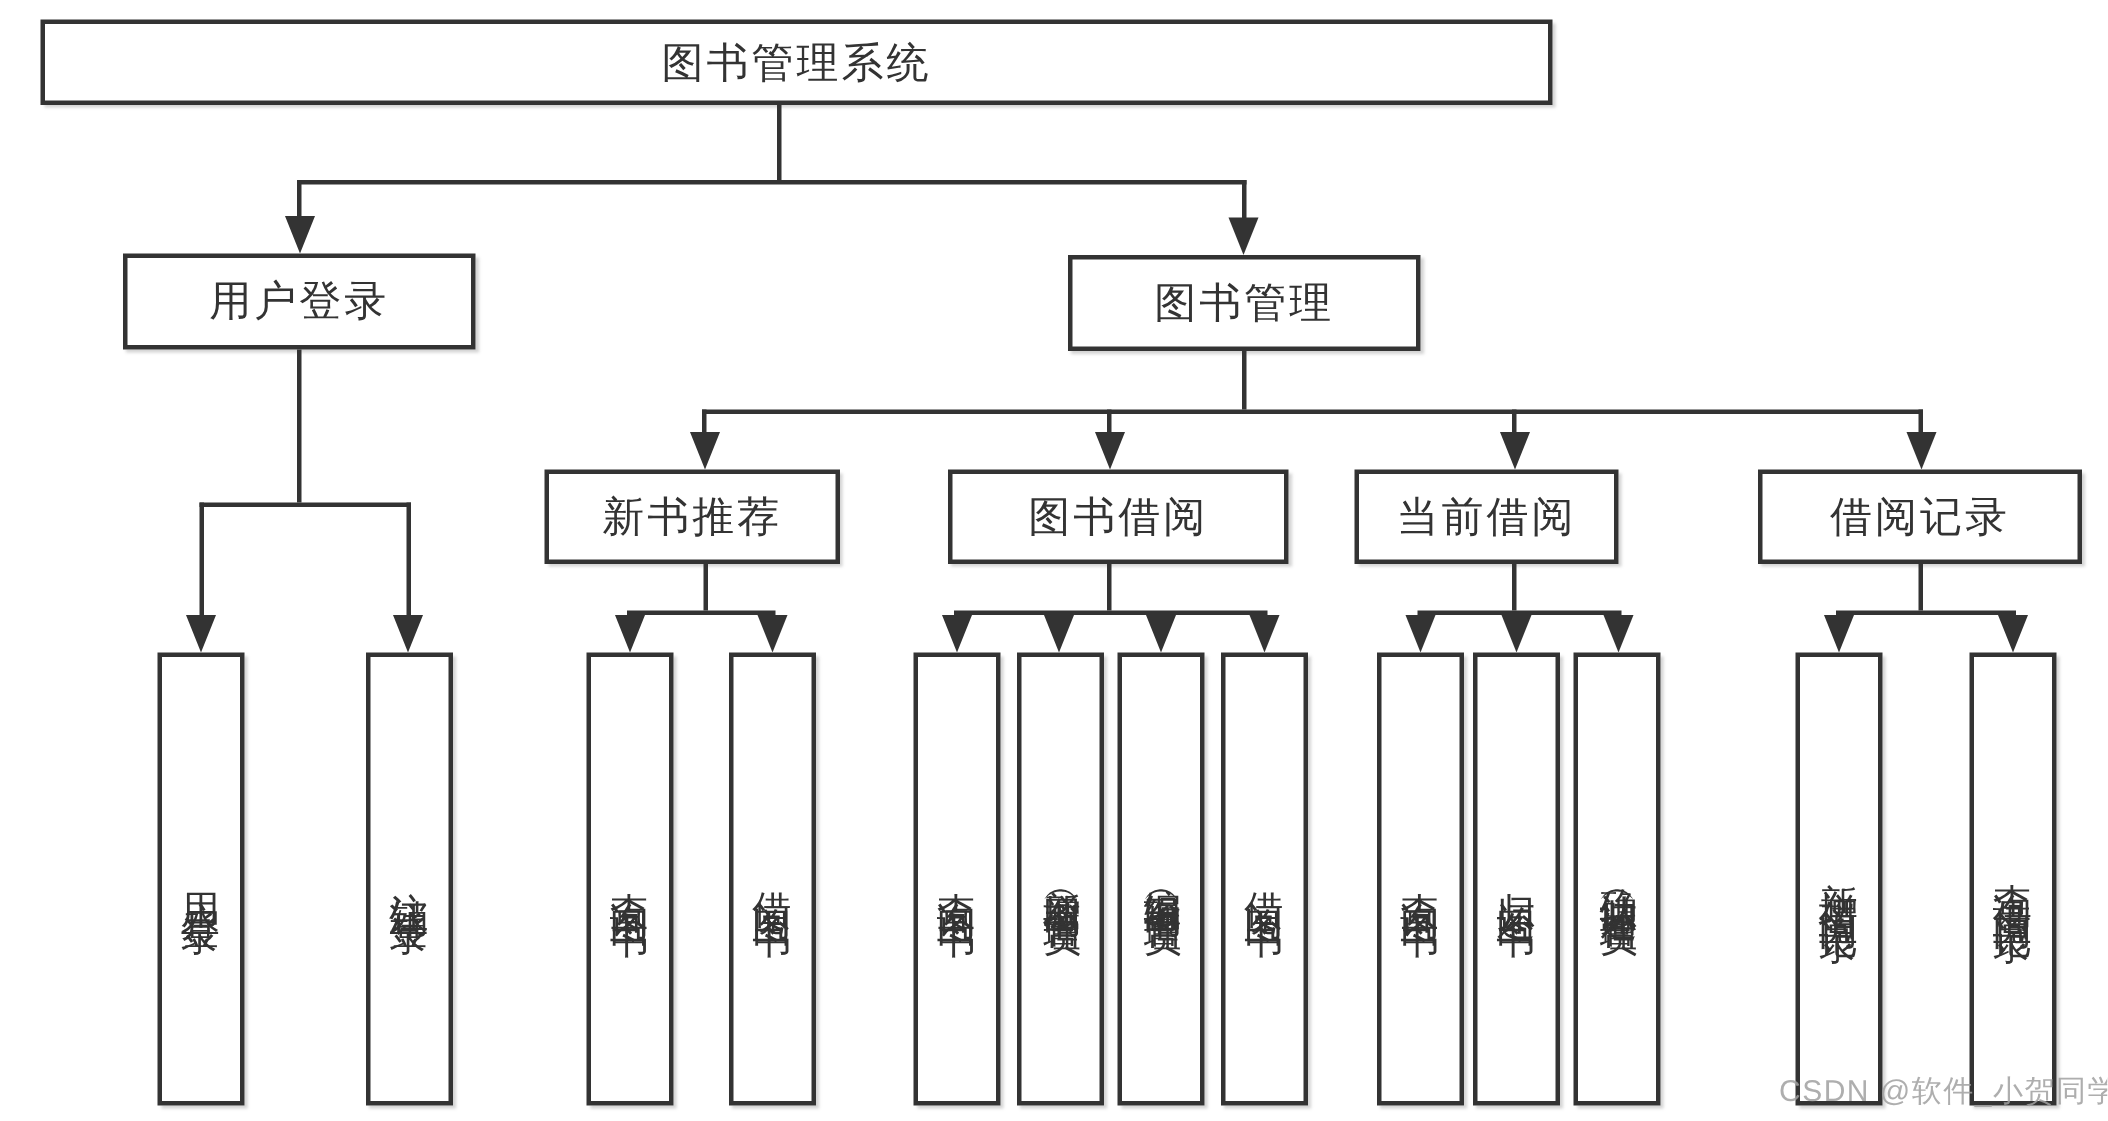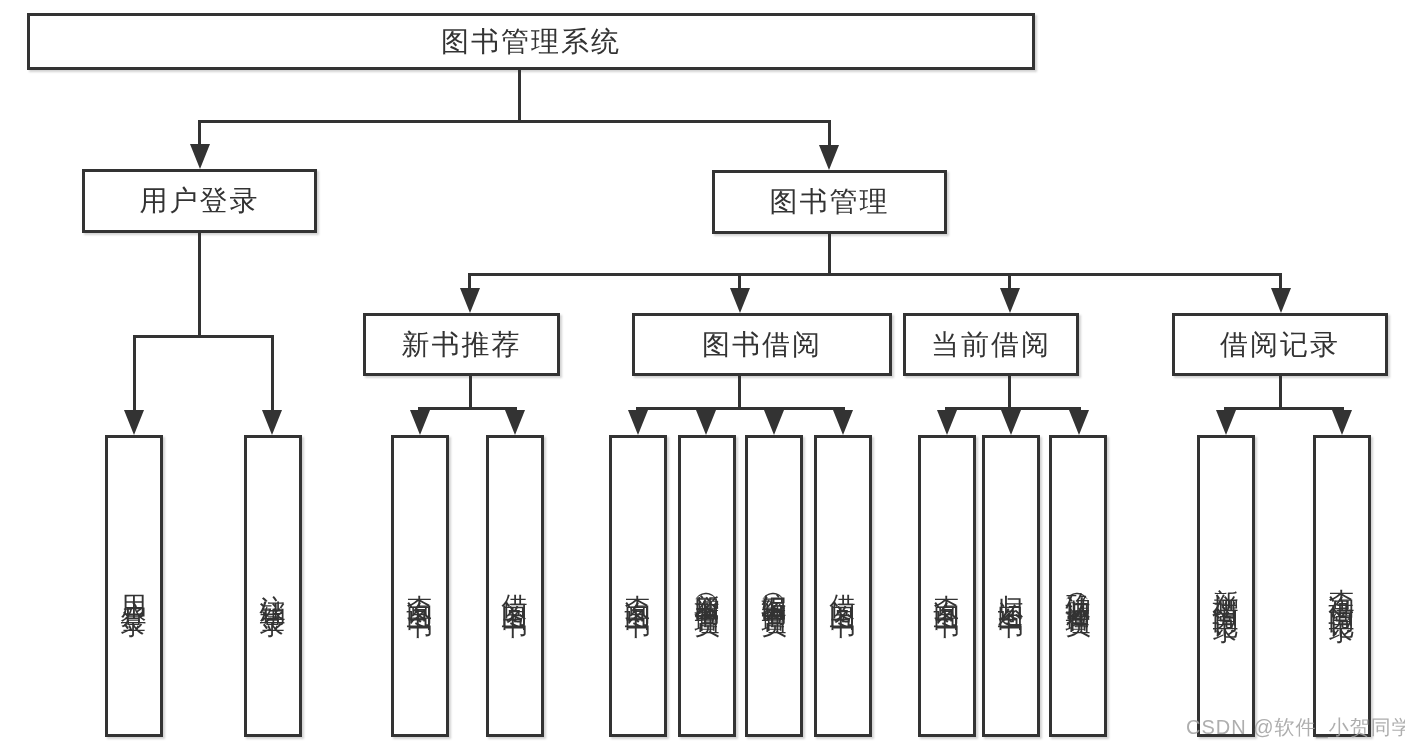--- a/index.html
+++ b/index.html
@@ -69,21 +69,21 @@
   <div class="vline" style="left:738px; top:273px; height:17px;"></div>
   <div class="arrow" style="left:730px; top:288px;"></div>
   <div class="vline" style="left:1008px; top:273px; height:17px;"></div>
   <div class="arrow" style="left:1000px; top:288px;"></div>
   <div class="vline" style="left:1279px; top:273px; height:17px;"></div>
   <div class="arrow" style="left:1271px; top:288px;"></div>
 
   <div class="box hbox" style="left:363px; top:313px; width:197px; height:63px;">
     <span>新书推荐</span>
   </div>
-  <div class="box hbox" style="left:632px; top:313px; width:260px; height:63px;">
+  <div class="box hbox" style="left:632px; top:313px; width:227px; height:63px;">
     <span>图书借阅</span>
   </div>
   <div class="box hbox" style="left:903px; top:313px; width:176px; height:63px;">
     <span>当前借阅</span>
   </div>
   <div class="box hbox" style="left:1172px; top:313px; width:216px; height:63px;">
     <span>借阅记录</span>
   </div>
 
   <div class="vline" style="left:469px; top:376px; height:31px;"></div>

